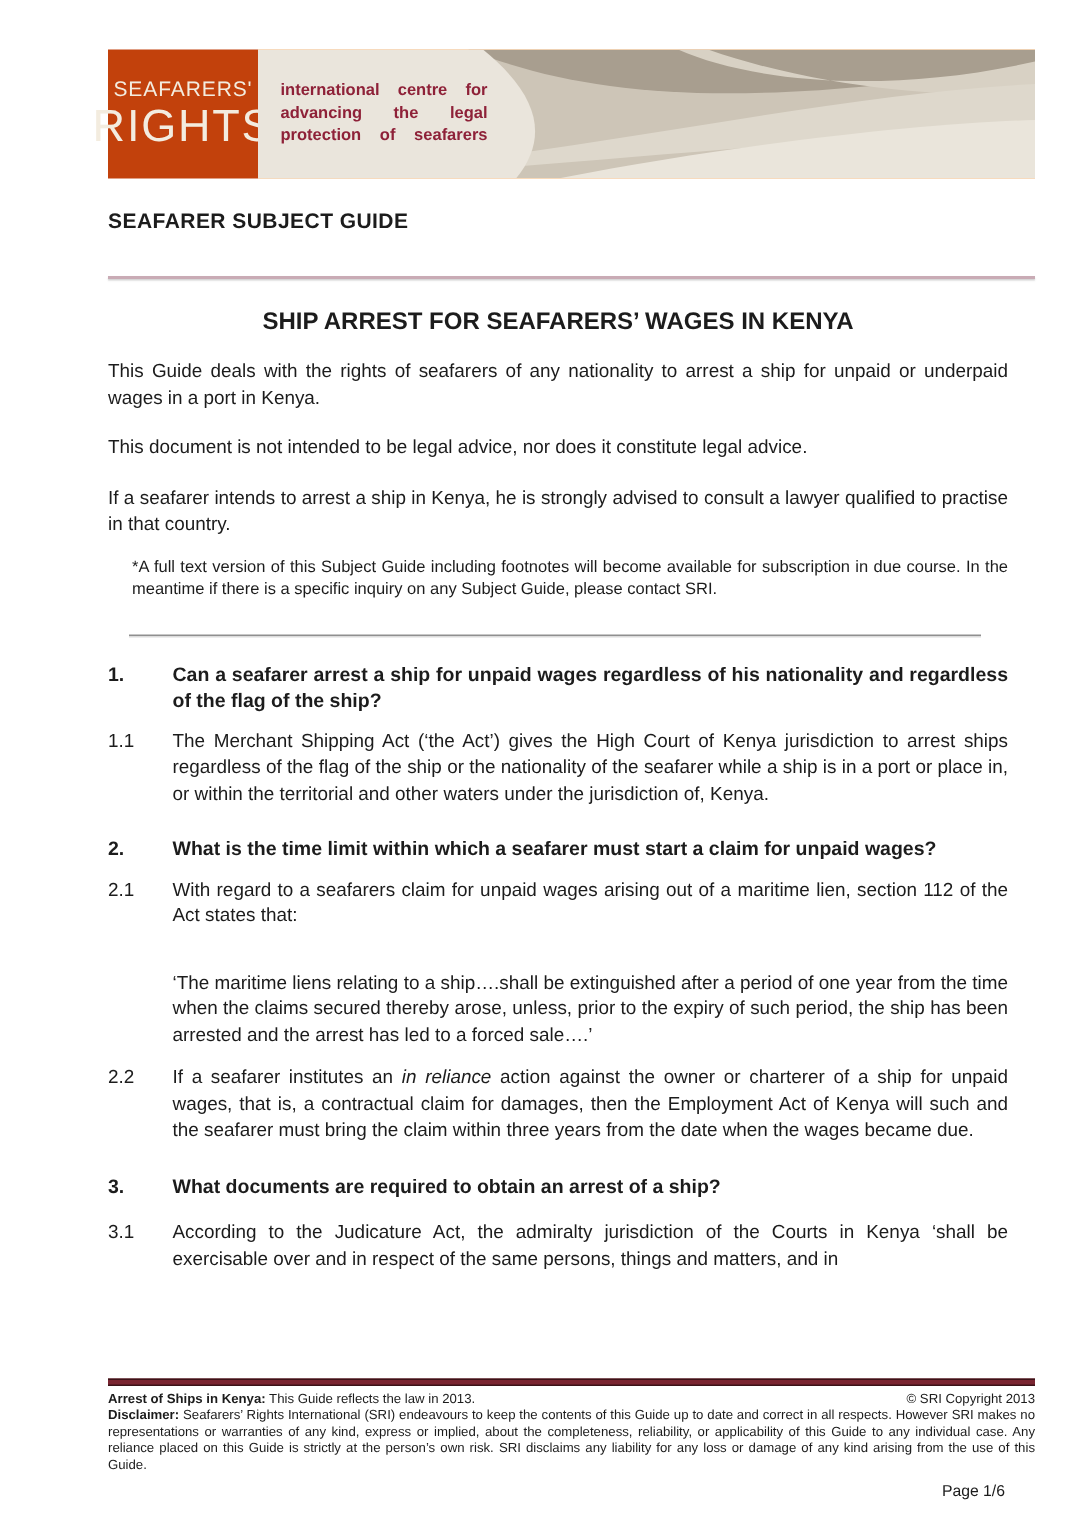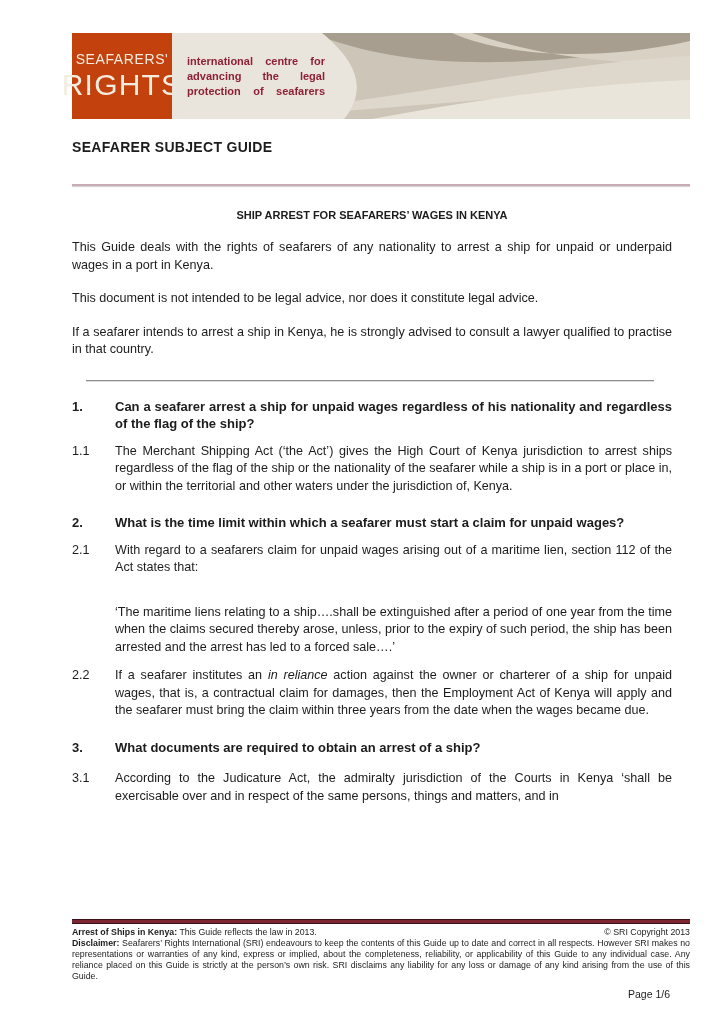--- a/index.html
+++ b/index.html
@@ -24,21 +24,21 @@
     position:absolute; left:15px; top:50%; transform:translateY(-50%);
     width:138px; color:#8e2138; font-size:11px; font-weight:bold; line-height:15px;
     text-align:justify; text-align-last:justify;
   }
 
   
   .kicker { margin:139px 0 0 72px; font-size:14px; font-weight:bold; letter-spacing:0.3px; }
   .divider-pink { margin:29px 0 0 72px; width:618px; height:2px; background:#c9abb5;
                   box-shadow:0 1px 1px rgba(120,120,120,0.35); }
   .doc-title { margin:21px 0 0 72px; width:600px; text-align:center;
-               font-weight:bold; font-size:11px; line-height:16px; }
+               font-weight:bold; font-size:16px; line-height:16px; }
 
   
   .intro p { margin:16px 0 0 72px; width:600px; text-align:justify;
              font-size:12.6px; line-height:17.5px; }
   .note { margin:12px 0 0 88px; width:584px; font-size:11px; line-height:15.5px; text-align:justify; }
   .divider-gray { margin:21px 0 0 86px; width:568px; height:1px; background:#8f8f8f;
                   box-shadow:0 1px 0 #dcdcdc; }
 
   .sec { margin-left:72px; width:600px; }
   .row { display:flex; }
@@ -88,20 +88,21 @@
   <div class="kicker">SEAFARER SUBJECT GUIDE</div>
   <div class="divider-pink"></div>
   <div class="doc-title">SHIP ARREST FOR SEAFARERS’ WAGES IN KENYA</div>
 
   <div class="intro">
     <p>This Guide deals with the rights of seafarers of any nationality to arrest a ship for unpaid or underpaid wages in a port in Kenya.</p>
     <p>This document is not intended to be legal advice, nor does it constitute legal advice.</p>
     <p>If a seafarer intends to arrest a ship in Kenya, he is strongly advised to consult a lawyer qualified to practise in that country.</p>
   </div>
 
+  <div class="note">*A full text version of this Subject Guide including footnotes will become available for subscription in due course.  In the meantime if there is a specific inquiry on any Subject Guide, please contact SRI.</div>
   <div class="divider-gray"></div>
 
   <div class="sec">
     <div class="row heading mt17">
       <div class="num">1.</div>
       <div class="txt">Can a seafarer arrest a ship for unpaid wages regardless of his nationality and regardless of the flag of the ship?</div>
     </div>
     <div class="row mt10">
       <div class="num">1.1</div>
       <div class="txt">The Merchant Shipping Act (‘the Act’) gives the High Court of Kenya jurisdiction to arrest ships regardless of the flag of the ship or the nationality of the seafarer while a ship is in a port or place in, or within the territorial and other waters under the jurisdiction of, Kenya.</div>
@@ -111,21 +112,21 @@
       <div class="num">2.</div>
       <div class="txt">What is the time limit within which a seafarer must start a claim for unpaid wages?</div>
     </div>
     <div class="row mt10">
       <div class="num">2.1</div>
       <div class="txt">With regard to a seafarers claim for unpaid wages arising out of a maritime lien, section 112 of the Act states that:</div>
     </div>
     <div class="quote mt27">‘The maritime liens relating to a ship….shall be extinguished after a period of one year from the time when the claims secured thereby arose, unless, prior to the expiry of such period, the ship has been arrested and the arrest has led to a forced sale….’</div>
     <div class="row mt11">
       <div class="num">2.2</div>
-      <div class="txt"><span>If a seafarer institutes an </span><i>in reliance</i><span> action against the owner or charterer of a ship for unpaid wages, that is, a contractual claim for damages, then the Employment Act of Kenya will apply and the seafarer must bring the claim within three years from the date when the wages became due.</span></div>
+      <div class="txt"><span>If a seafarer institutes an </span><i>in reliance</i><span> action against the owner or charterer of a ship for unpaid wages, that is, a contractual claim for damages, then the Employment Act of Kenya will such and the seafarer must bring the claim within three years from the date when the wages became due.</span></div>
     </div>
 
     <div class="row heading mt19">
       <div class="num">3.</div>
       <div class="txt">What documents are required to obtain an arrest of a ship?</div>
     </div>
     <div class="row mt14">
       <div class="num">3.1</div>
       <div class="txt">According to the Judicature Act, the admiralty jurisdiction of the Courts in Kenya ‘shall be exercisable over and in respect of the same persons, things and matters, and in</div>
     </div>

